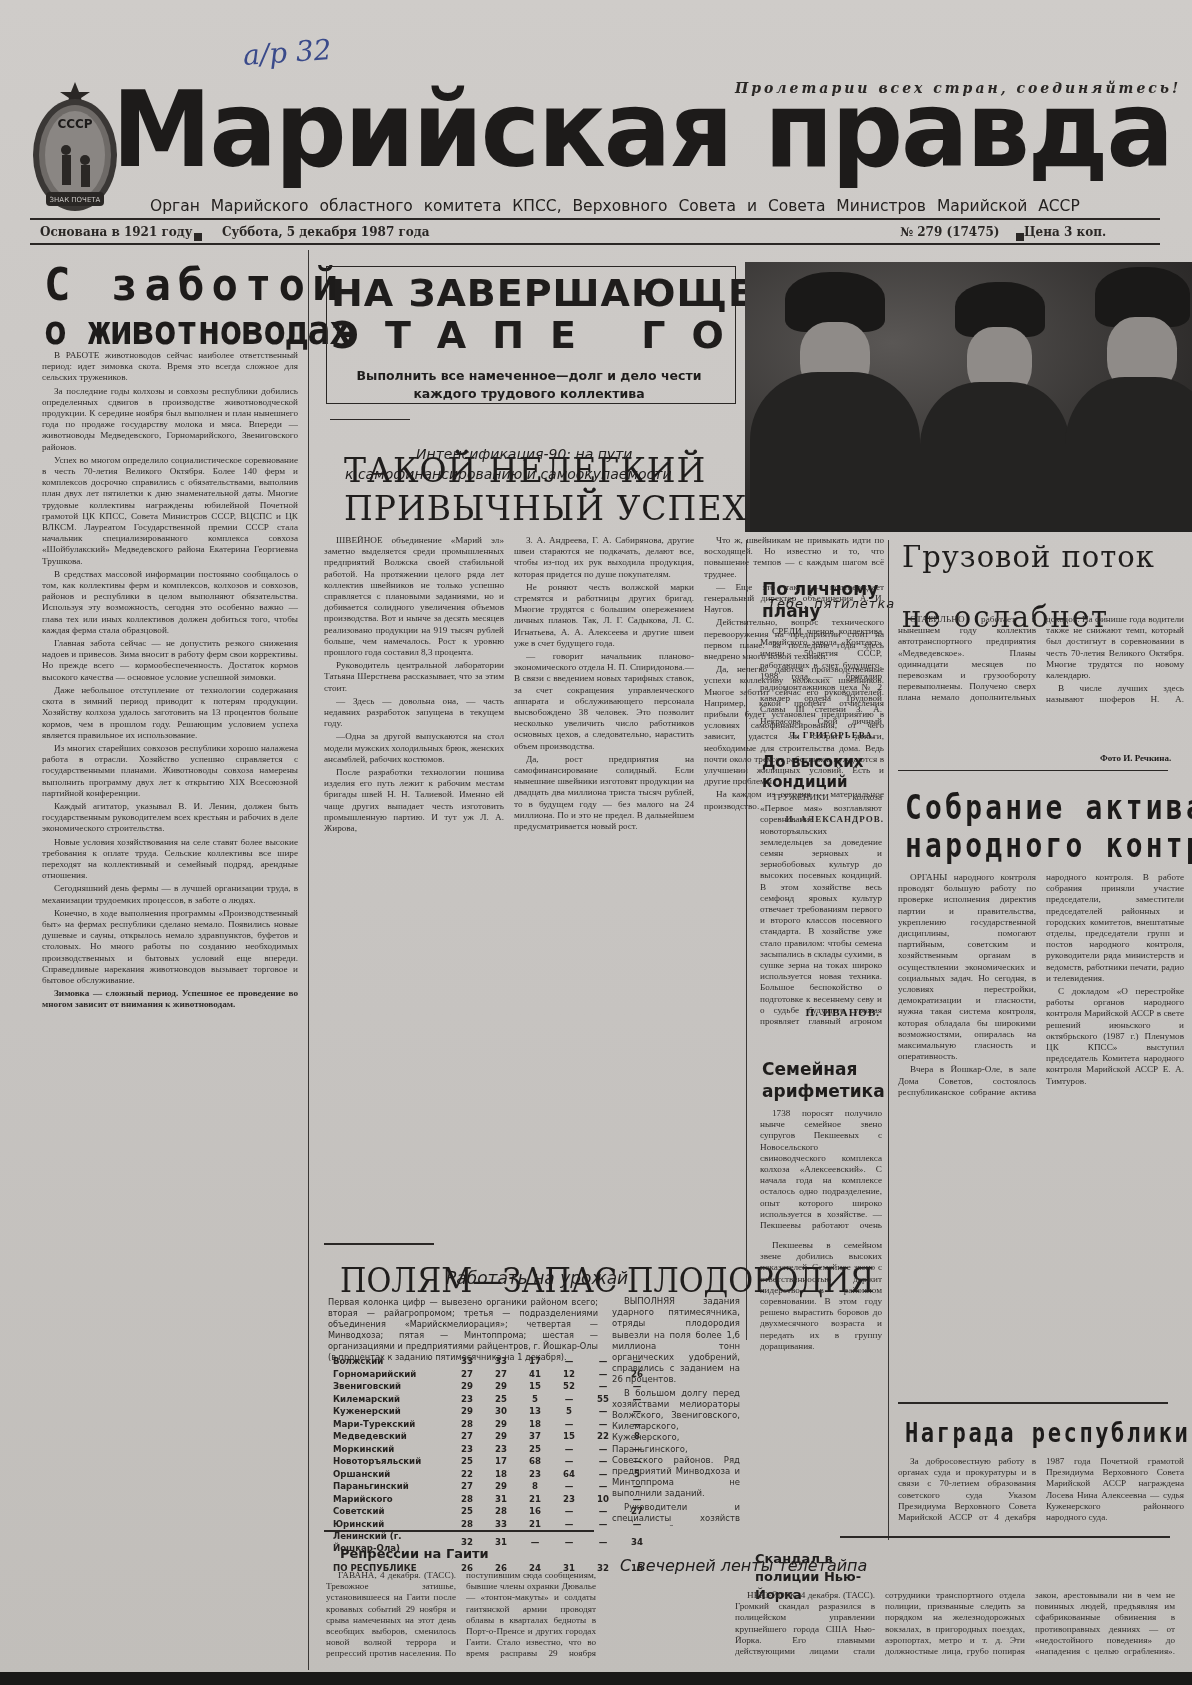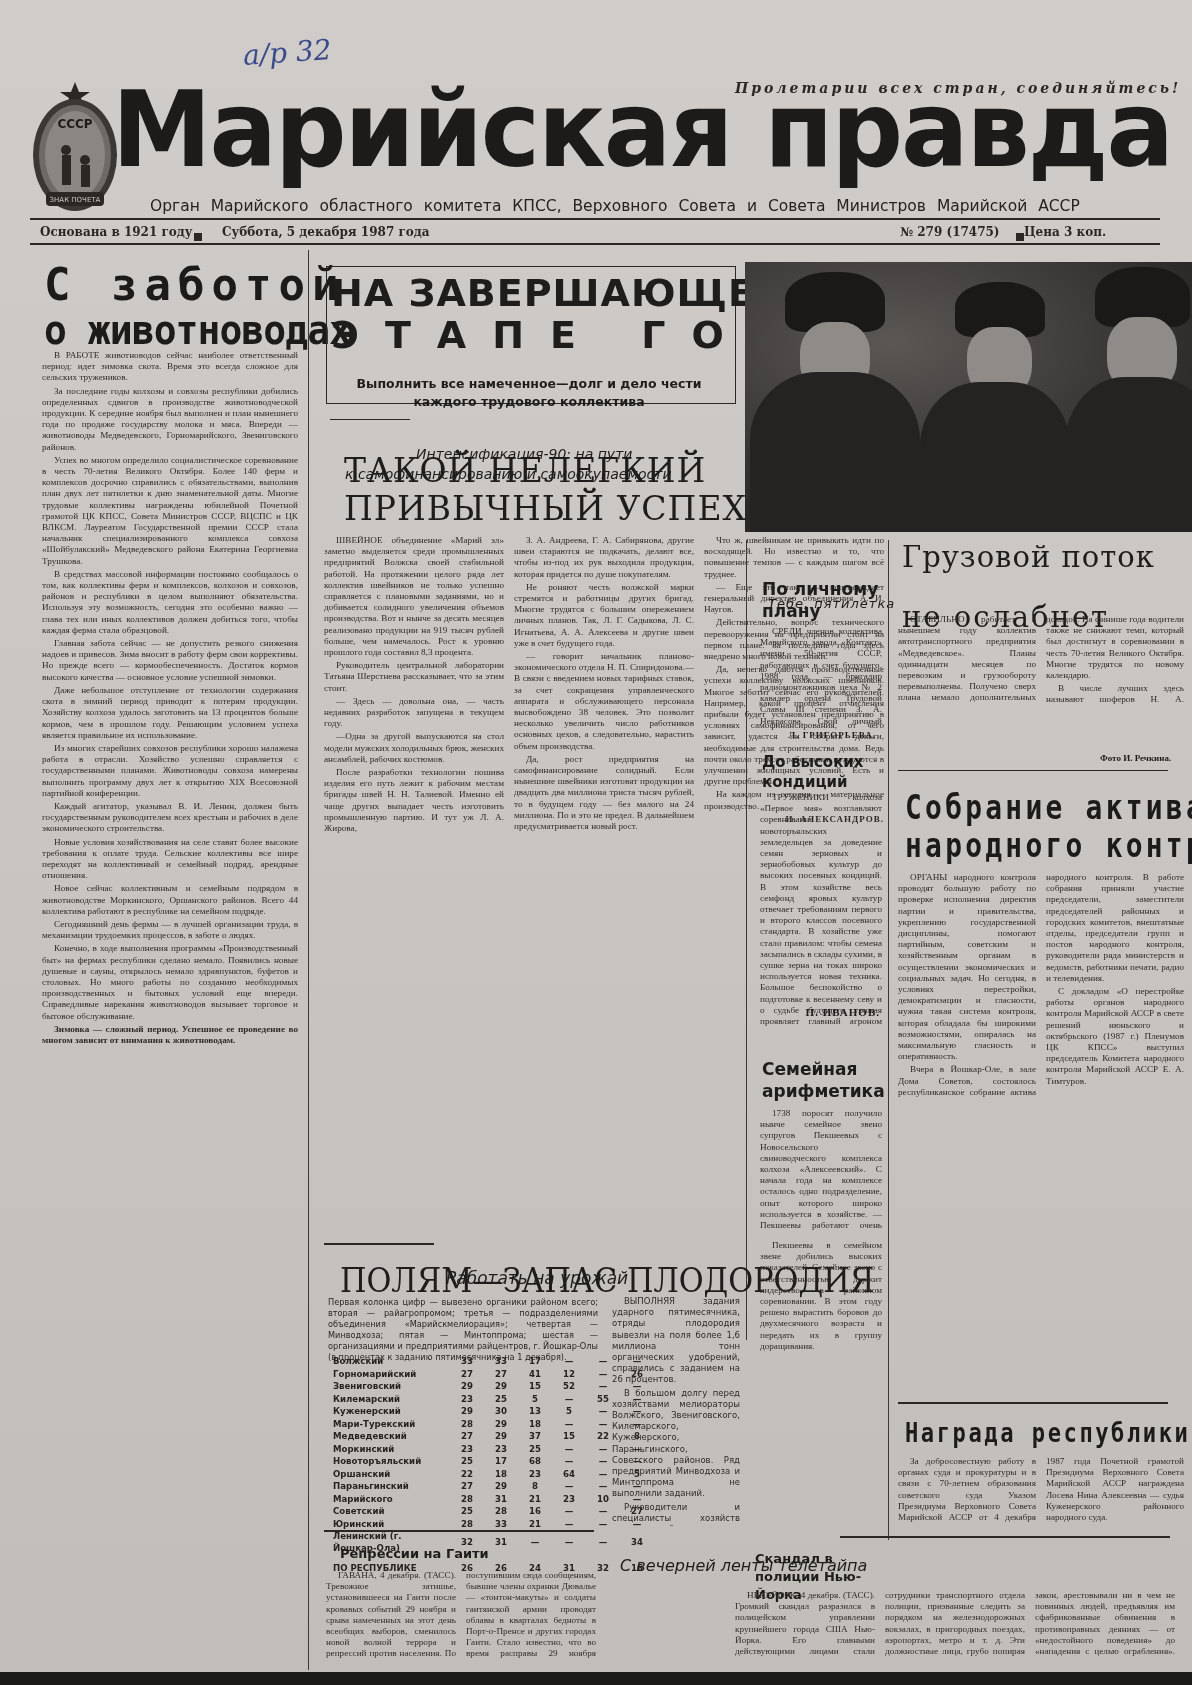--- a/index.html
+++ b/index.html
@@ -85,32 +85,31 @@
   <div class="abs body-text" style="left:42px; top:350px; width:256px; height:1320px;">
     <p>В РАБОТЕ животноводов сейчас наиболее ответственный период: идет зимовка скота. Время это всегда сложное для сельских тружеников.</p>
     <p>За последние годы колхозы и совхозы республики добились определенных сдвигов в производстве животноводческой продукции. К середине ноября был выполнен и план нынешнего года по продаже государству молока и мяса. Впереди — животноводы Медведевского, Горномарийского, Звениговского районов.</p>
     <p>Успех во многом определило социалистическое соревнование в честь 70-летия Великого Октября. Более 140 ферм и комплексов досрочно справились с обязательствами, выполнив план двух лет пятилетки к дню знаменательной даты. Многие трудовые коллективы награждены юбилейной Почетной грамотой ЦК КПСС, Совета Министров СССР, ВЦСПС и ЦК ВЛКСМ. Лауреатом Государственной премии СССР стала начальник специализированного комплекса совхоза «Шойбулакский» Медведевского района Екатерина Георгиевна Трушкова.</p>
     <p>В средствах массовой информации постоянно сообщалось о том, как коллективы ферм и комплексов, колхозов и совхозов, районов и республики в целом выполняют обязательства. Используя эту возможность, сегодня это особенно важно — глава тех или иных коллективов должен добиться того, чтобы каждая ферма стала образцовой.</p>
     <p>Главная забота сейчас — не допустить резкого снижения надоев и привесов. Зима вносит в работу ферм свои коррективы. Но прежде всего — кормообеспеченность. Достаток кормов высокого качества — основное условие успешной зимовки.</p>
     <p>Даже небольшое отступление от технологии содержания скота в зимний период приводит к потерям продукции. Хозяйству колхоза удалось заготовить на 13 процентов больше кормов, чем в прошлом году. Решающим условием успеха является правильное их использование.</p>
     <p>Из многих старейших совхозов республики хорошо налажена работа в отрасли. Хозяйство успешно справляется с государственными планами. Животноводы совхоза намерены выполнить программу двух лет к открытию XIX Всесоюзной партийной конференции.</p>
     <p>Каждый агитатор, указывал В. И. Ленин, должен быть государственным руководителем всех крестьян и рабочих в деле экономического строительства.</p>
     <p>Новые условия хозяйствования на селе ставят более высокие требования к оплате труда. Сельские коллективы все шире переходят на коллективный и семейный подряд, арендные отношения.</p>
-    <p>Новое сейчас коллективным и семейным подрядом в животноводстве Моркинского, Оршанского районов. Всего 44 коллектива работают в республике на семейном подряде.</p>
     <p>Сегодняшний день фермы — в лучшей организации труда, в механизации трудоемких процессов, в заботе о людях.</p>
     <p>Конечно, в ходе выполнения программы «Производственный быт» на фермах республики сделано немало. Появились новые душевые и сауны, открылось немало здравпунктов, буфетов и столовых. Но много работы по созданию необходимых производственных и бытовых условий еще впереди. Справедливые нарекания животноводов вызывает торговое и бытовое обслуживание.</p>
     <p style="font-weight:bold;">Зимовка — сложный период. Успешное ее проведение во многом зависит от внимания к животноводам.</p>
   </div>
 
   <div class="abs vline" style="left:308px; top:250px; height:1420px;"></div>
 
   <div class="abs box" style="left:326px; top:266px; width:410px; height:138px;">
     <div class="sans-bold" style="position:absolute; left:4px; top:6px; font-size:38px; line-height:40px; letter-spacing:1px; white-space:nowrap;">НА ЗАВЕРШАЮЩЕМ</div>
     <div class="sans-bold" style="position:absolute; left:4px; top:48px; font-size:38px; line-height:40px; letter-spacing:26px; white-space:nowrap;">ЭТАПЕ ГОДА</div>
-    <div class="sans-bold" style="position:absolute; left:12px; top:108px; width:380px; font-size:12.5px; line-height:18px; text-align:center;">Выполнить все намеченное—долг и дело чести каждого трудового коллектива</div>
+    <div class="sans-bold" style="position:absolute; left:12px; top:100px; width:380px; font-size:12.5px; line-height:18px; text-align:center;">Выполнить все намеченное—долг и дело чести каждого трудового коллектива</div>
   </div>
 
   <div class="abs photo" style="left:745px; top:262px; width:490px; height:270px;">
     <div class="hat" style="left:40px; top:10px; width:100px; height:60px;"></div>
     <div class="face" style="left:55px; top:60px; width:70px; height:75px;"></div>
     <div class="coat" style="left:5px; top:110px; width:170px; height:170px;"></div>
     <div class="hat" style="left:210px; top:20px; width:90px; height:55px;"></div>
     <div class="face" style="left:222px; top:65px; width:65px; height:72px;"></div>
     <div class="coat" style="left:175px; top:120px; width:150px; height:160px;"></div>
     <div class="hat" style="left:350px; top:5px; width:95px; height:60px;"></div>

